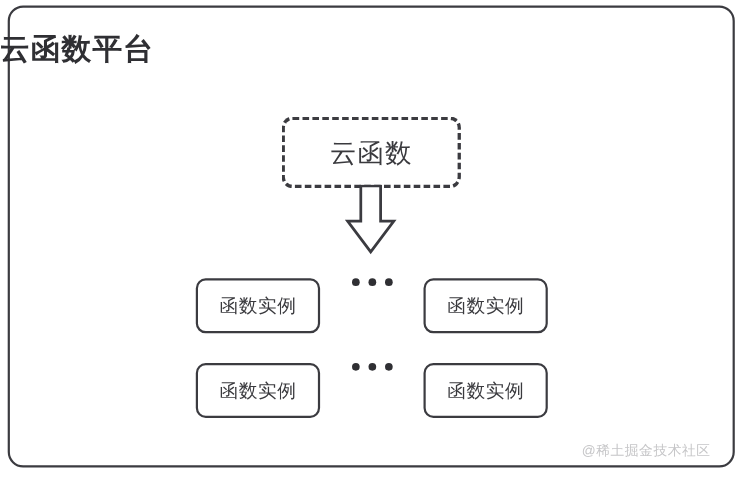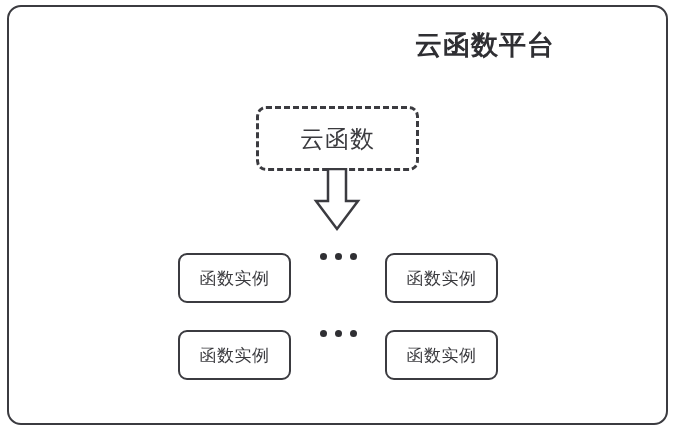--- a/index.html
+++ b/index.html
@@ -36,21 +36,21 @@
     border-radius: 14px;
     background: #ffffff;
   }
 
   
   .platform-title {
     position: absolute;
     left: 0;
     top: 27px;
     width: 555px;
-    text-align: right;
+    text-align: left;
     font-size: 27px;
     font-weight: bold;
     color: #2f2f33;
     letter-spacing: 1px;
     line-height: 36px;
     white-space: nowrap;
   }
 
   
   .cloud-function-node {
@@ -179,14 +179,15 @@
     <div class="row-ellipsis">
       <span class="dot"></span>
       <span class="dot"></span>
       <span class="dot"></span>
     </div>
     <div class="instance-box">
       <span class="instance-label">函数实例</span>
     </div>
   </div>
 
+  <div class="watermark">@稀土掘金技术社区</div>
 
 </div>
 
 </body></html>

